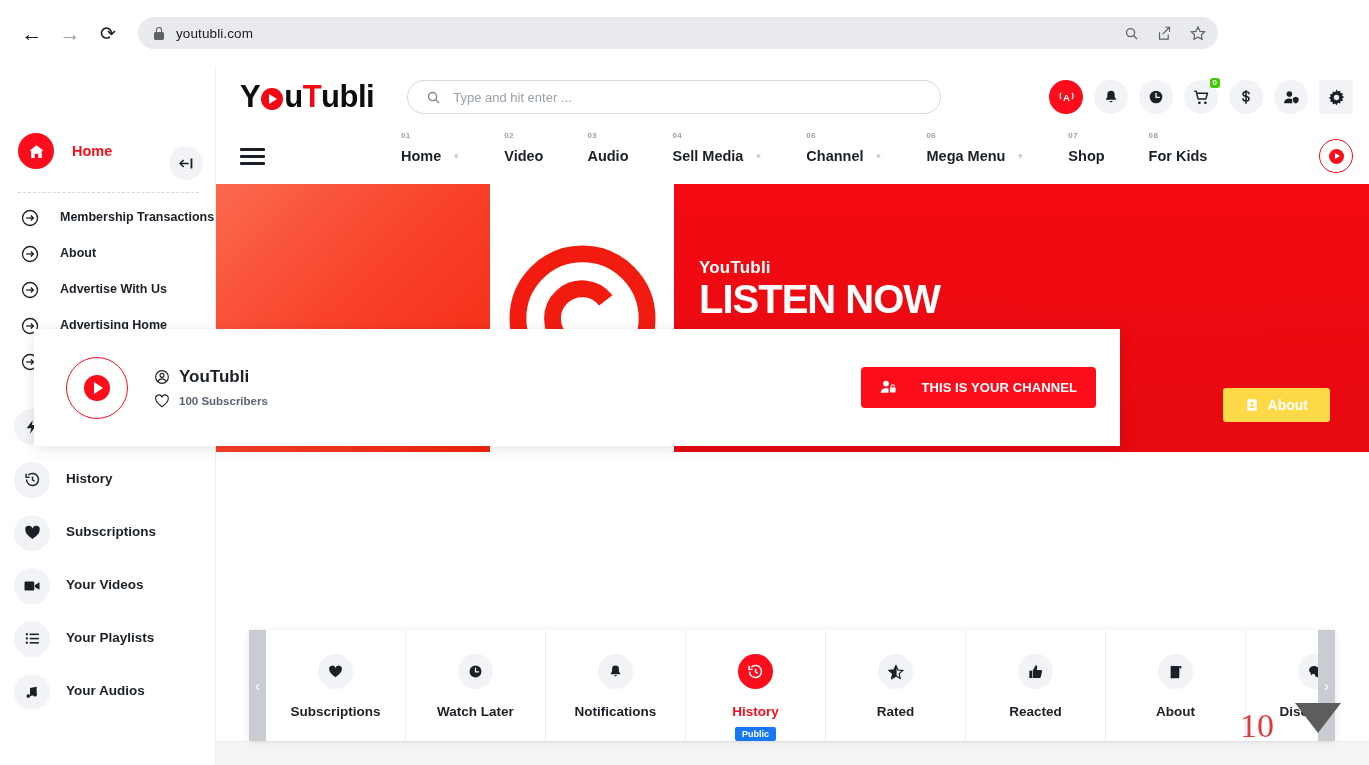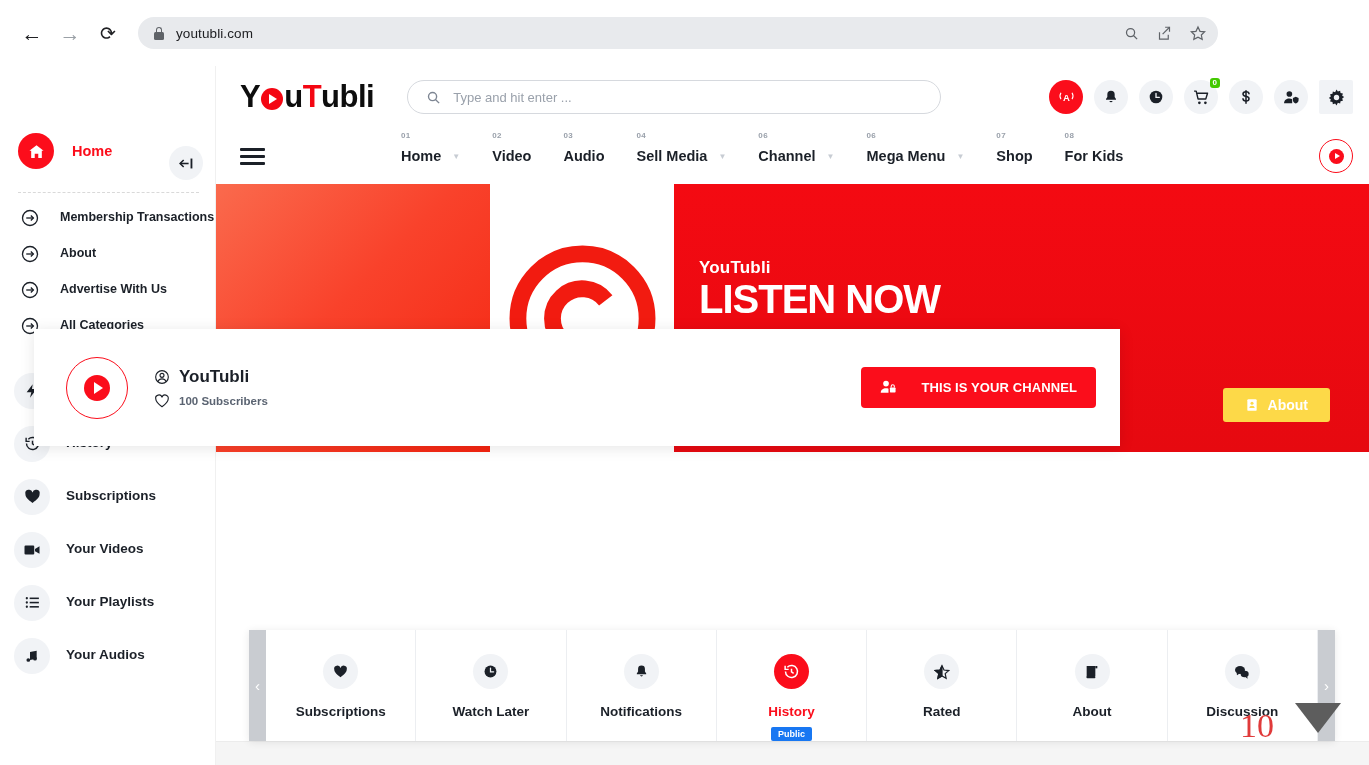--- a/index.html
+++ b/index.html
@@ -118,21 +118,21 @@
   .cart-badge {
     position:absolute; top:-2px; right:-2px;
     background:#43c900; color:#fff; font-size:8px; font-weight:700;
     border-radius:3px; padding:1px 3px; line-height:1;
   }
 
   
   .navbar { height: 56px; display:flex; align-items:center; padding: 0 16px 0 24px; background:#fff; }
   .hamburger { display:flex; flex-direction:column; gap:4px; margin-right: 120px; }
   .hamburger span { display:block; width:25px; height:3px; background:#1b2028; border-radius:1px; }
-  .nav-items { display:flex; align-items:flex-end; gap:0; }
+  .nav-items { display:flex; align-items:flex-end; gap:12px; }
   .nav-item { position:relative; padding: 0 16px; display:flex; align-items:center; }
   .nav-num { position:absolute; top:-17px; left:16px; font-size:8px; color:#9aa1ab; font-weight:700; letter-spacing:.4px; }
   .nav-lbl { font-size:14.5px; font-weight:700; color:#1b2028; }
   .nav-caret { margin-left:11px; color:#c7ccd3; font-size:8px; }
   .nav-logo-circle {
     margin-left:auto; width: 34px; height:34px; border-radius:50%;
     border: 1.8px solid #fb0d1b; display:flex; align-items:center; justify-content:center;
   }
   .nav-logo-inner { width:15px; height:15px; border-radius:50%; background:#fb0d1b; position:relative; }
   .nav-logo-inner::after{ content:""; position:absolute; left:6px; top:4px;
@@ -323,20 +323,30 @@
       <span class="s-label">Advertise With Us</span>
     </div>
     <div class="s-item">
       <span class="s-ic-circle">
         <svg width="20" height="20" viewBox="0 0 24 24" fill="none" stroke="#1b2028" stroke-width="1.6">
           <circle cx="12" cy="12" r="9"></circle>
             <line x1="7.5" y1="12" x2="16" y2="12"></line>
             <polyline points="13,9 16,12 13,15"></polyline>
         </svg>
       </span>
+      <span class="s-label">Advertising Home</span>
+    </div>
+    <div class="s-item">
+      <span class="s-ic-circle">
+        <svg width="20" height="20" viewBox="0 0 24 24" fill="none" stroke="#1b2028" stroke-width="1.6">
+          <circle cx="12" cy="12" r="9"></circle>
+            <line x1="7.5" y1="12" x2="16" y2="12"></line>
+            <polyline points="13,9 16,12 13,15"></polyline>
+        </svg>
+      </span>
       <span class="s-label">All Categories</span>
     </div>
 
     <div class="group2">
       <div class="s-item">
         <span class="s-ic-plain">
           <svg width="16" height="16" viewBox="0 0 24 24" fill="#1b2028">
               <polygon points="13,2 4,14 11,14 9,22 19,9 12,9"></polygon>
             </svg>
         </span>
@@ -636,20 +646,29 @@
       <div class="tab">
         <span class="tab-ic">
           <svg width="16" height="16" viewBox="0 0 24 24" fill="none" stroke="#1b2028" stroke-width="1.8">
             <polygon points="12,2.5 15,9 22,9.8 16.8,14.5 18.2,21.5 12,18 5.8,21.5 7.2,14.5 2,9.8 9,9"></polygon>
             <path d="M12,2.5 L12,18 L5.8,21.5 L7.2,14.5 L2,9.8 L9,9 Z" fill="#1b2028"></path>
           </svg>
         </span>
         <span class="tab-lbl">Rated</span>
       </div>
 
+      <div class="tab">
+        <span class="tab-ic">
+          <svg width="16" height="16" viewBox="0 0 24 24" fill="#1b2028">
+            <path d="M2 10h4v11H2z"></path>
+            <path d="M7 10l4.5-8c1.6 0 2.5 1 2.3 2.6L13.2 9h6c1.3 0 2.2 1.1 1.9 2.4l-1.7 7.2c-.3 1.3-1.2 2.4-2.5 2.4H7z"></path>
+          </svg>
+        </span>
+        <span class="tab-lbl">Reacted</span>
+      </div>
 
       <div class="tab">
         <span class="tab-ic">
           <svg width="16" height="16" viewBox="0 0 24 24" fill="#1b2028">
             <path d="M4 3h13v15H7.5a3.5 3.5 0 0 0-3.5 3.5z"></path>
             <path d="M17 3h3v3.5h-3z" fill="#1b2028"></path>
             <rect x="4" y="18" width="13" height="3.3" rx="1" fill="#1b2028"></rect>
           </svg>
         </span>
         <span class="tab-lbl">About</span>

